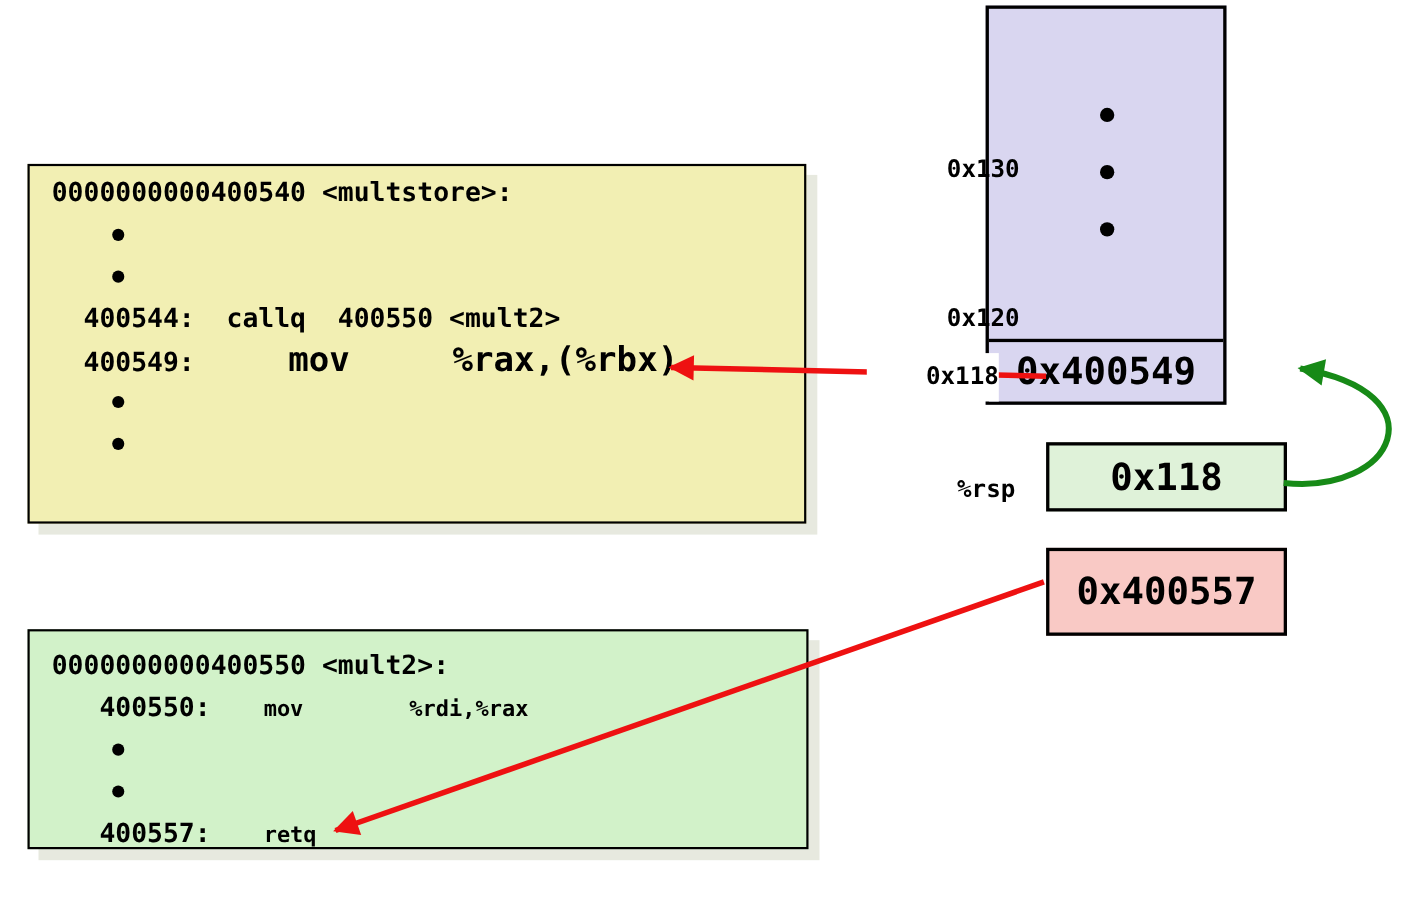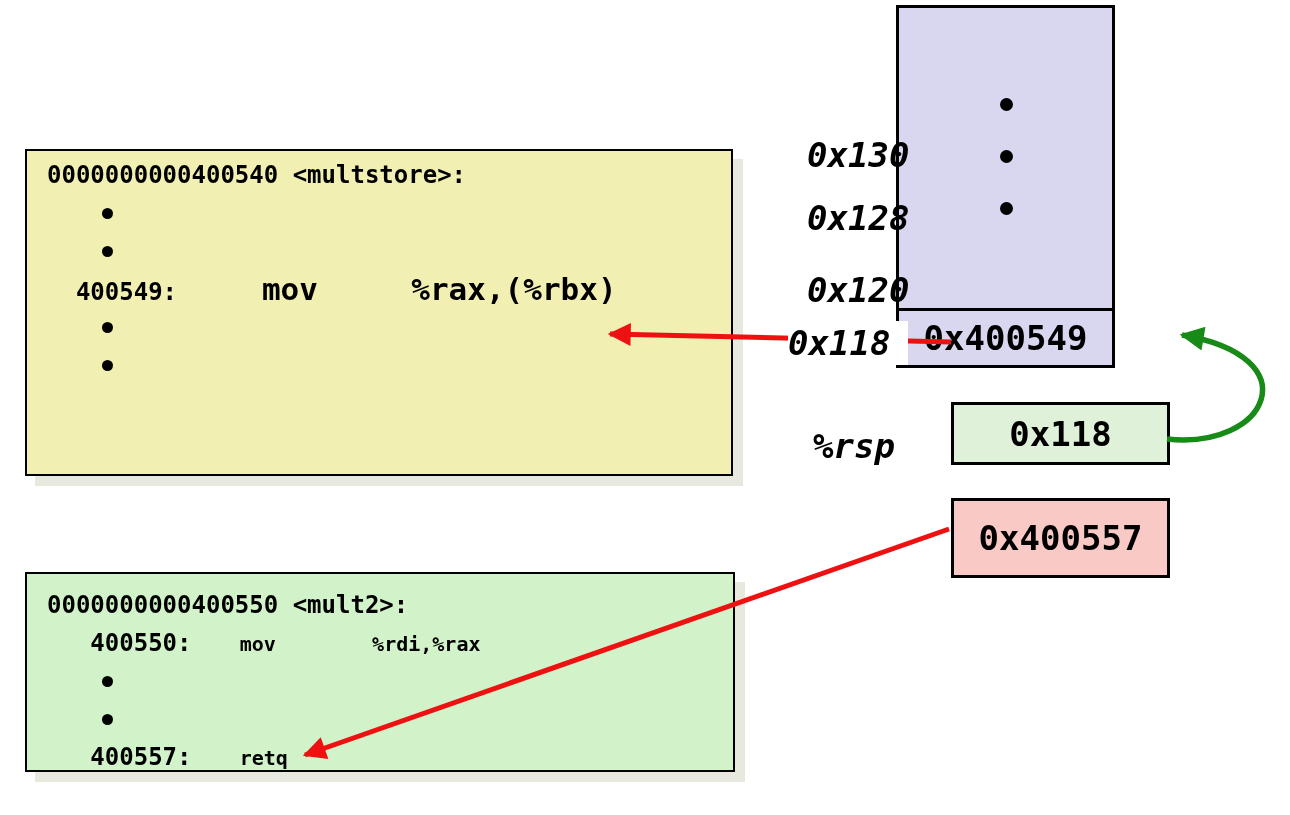--- a/index.html
+++ b/index.html
@@ -28,21 +28,21 @@
   }
   .stackdot{position:absolute;width:13px;height:13px;border-radius:50%;background:#000;left:101px;}
   .sd1{top:90px;} .sd2{top:142px;} .sd3{top:194px;}
   .stackcell{
     position:absolute;left:0;right:0;bottom:0;height:57px;box-sizing:border-box;
     border-top:3px solid var(--border-black,#000);
     font-size:34px;line-height:54px;text-align:center;
   }
   
   .addr,.reglabel{
-    position:absolute;font-size:34px;height:44px;line-height:44px;z-index:6;font-style:italic;
+    position:absolute;font-size:22px;height:44px;line-height:44px;text-align:right;z-index:6;
   }
   .addr{left:807px;width:120px;}
   .addr-130{top:133px;} .addr-128{top:196px;} .addr-120{top:268px;}
   .addr-118{top:321px;left:788px;background:#fff;}
   .reglabel{left:813px;width:110px;margin-top:16px;}
   .rsp-label{top:408px;} .rip-label{top:508px;}
   
   .regbox{
     position:absolute;box-sizing:border-box;left:951px;width:219px;
     border:3px solid var(--border-black,#000);
@@ -56,35 +56,35 @@
 </style>
 </head>
 <body>
 
 <div class="canvas">
 
   <div class="codebox box-multstore" id="box-multstore">
       <div class="codeline">0000000000400540 &lt;multstore&gt;:</div>
       <div class="codeline bullet-line"><span class="bullet"></span></div>
       <div class="codeline bullet-line"><span class="bullet"></span></div>
+      <div class="codeline">  400544:  callq  400550 &lt;mult2&gt;</div>
       <div class="codeline"><span>  400549:  </span><span class="b32">   mov     %rax,(%rbx)</span></div>
       <div class="codeline bullet-line"><span class="bullet"></span></div>
       <div class="codeline bullet-line"><span class="bullet"></span></div>
     </div>
 
   <div class="codebox box-mult2" id="box-mult2">
       <div class="codeline">0000000000400550 &lt;mult2&gt;:</div>
       <div class="codeline"><span>   400550:</span><span class="b28">    mov        %rdi,%rax</span></div>
       <div class="codeline bullet-line"><span class="bullet"></span></div>
       <div class="codeline bullet-line"><span class="bullet"></span></div>
       <div class="codeline"><span>   400557:</span><span class="b28">    retq</span></div>
     </div>
 
   <div class="addr addr-130">0x130</div>
-  <div class="addr addr-128">0x128</div>
   <div class="addr addr-120">0x120</div>
   <div class="addr addr-118">0x118</div>
 
   <div class="stackbox">
     <div class="stackdot sd1"></div>
     <div class="stackdot sd2"></div>
     <div class="stackdot sd3"></div>
     <div class="stackcell">0x400549</div>
   </div>
 

